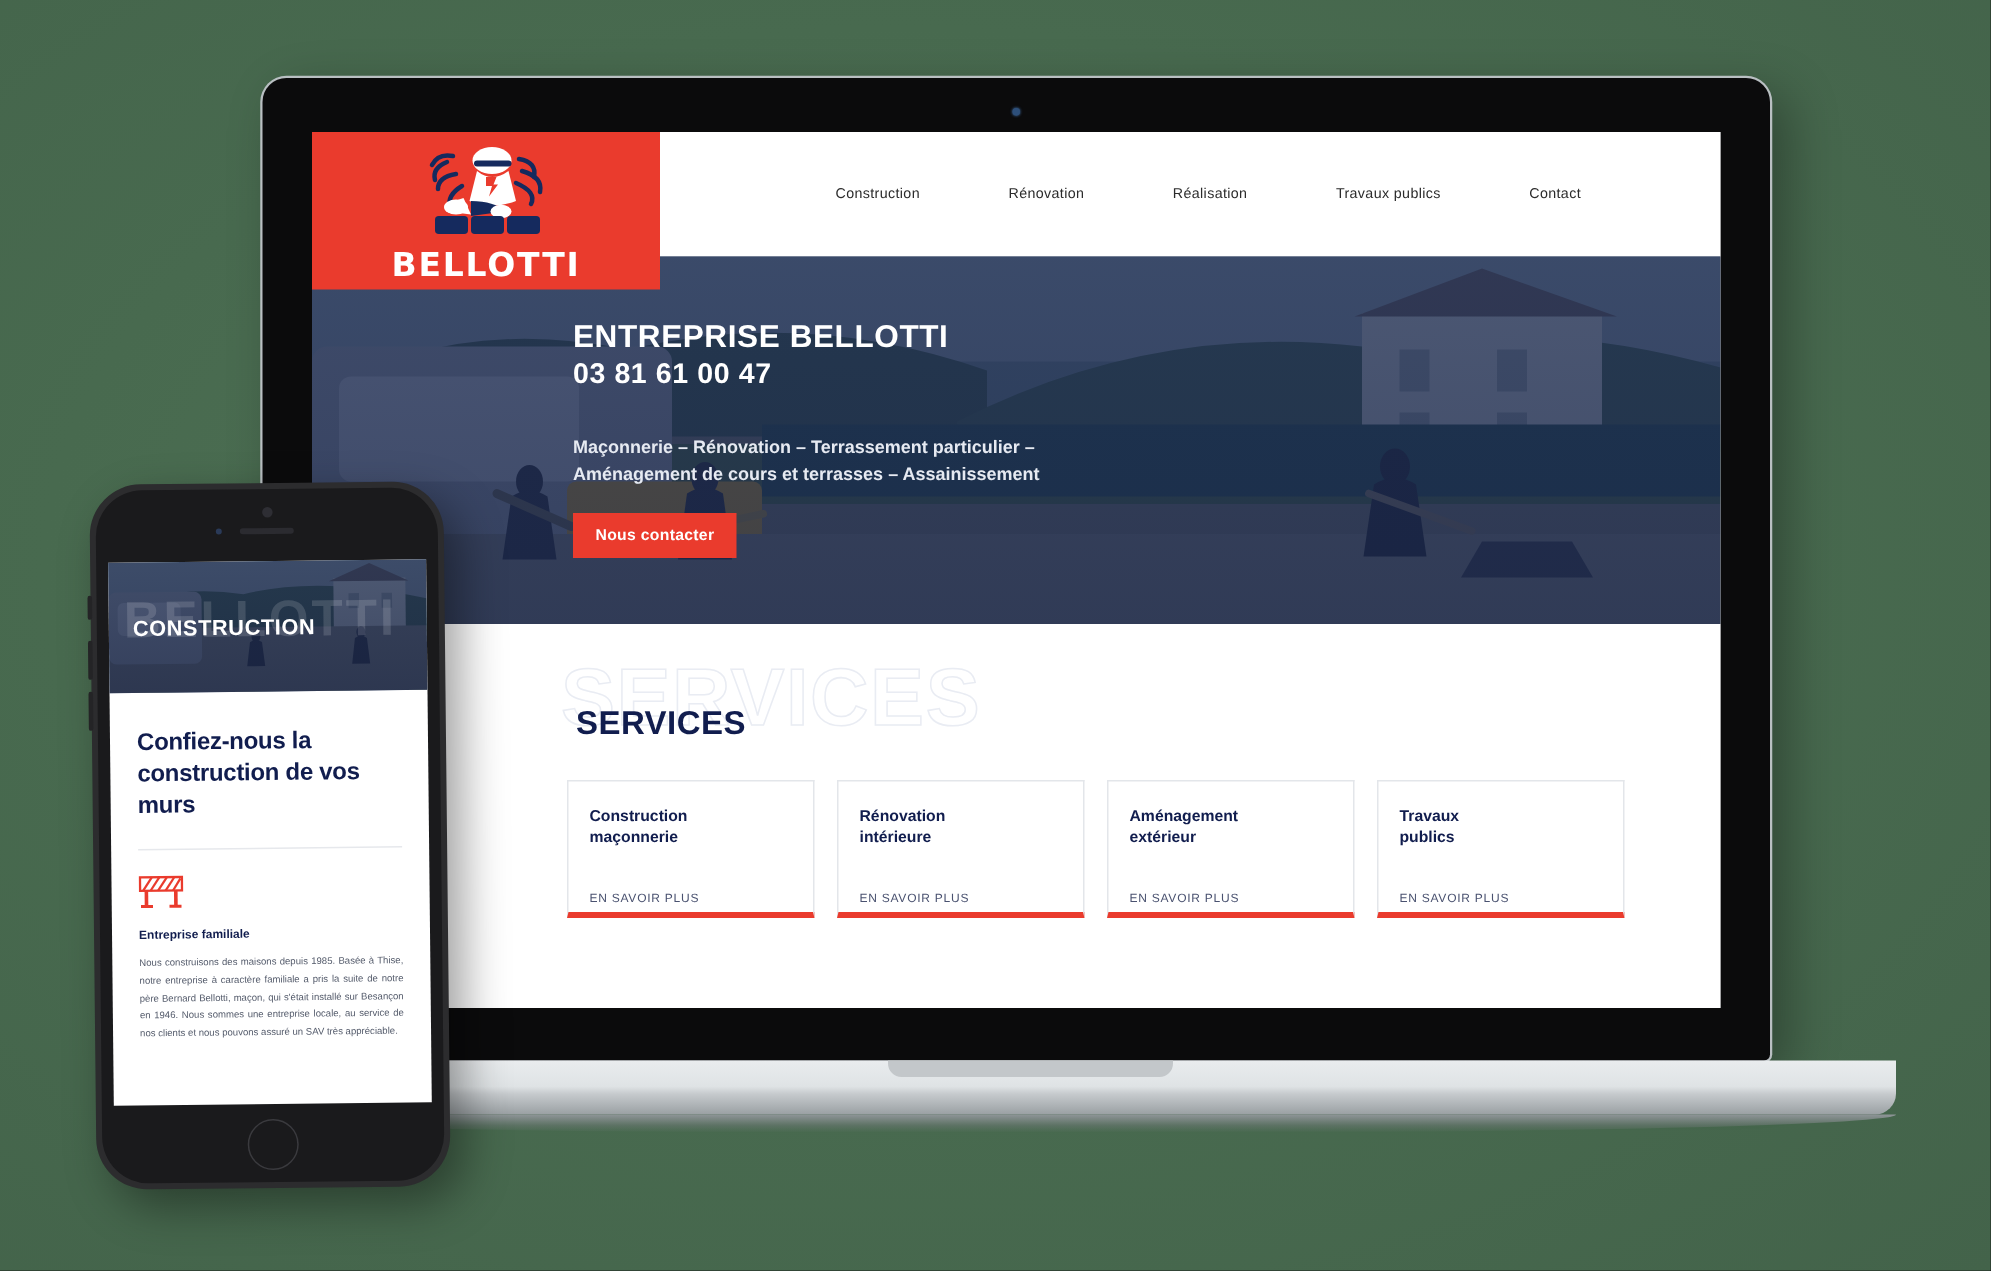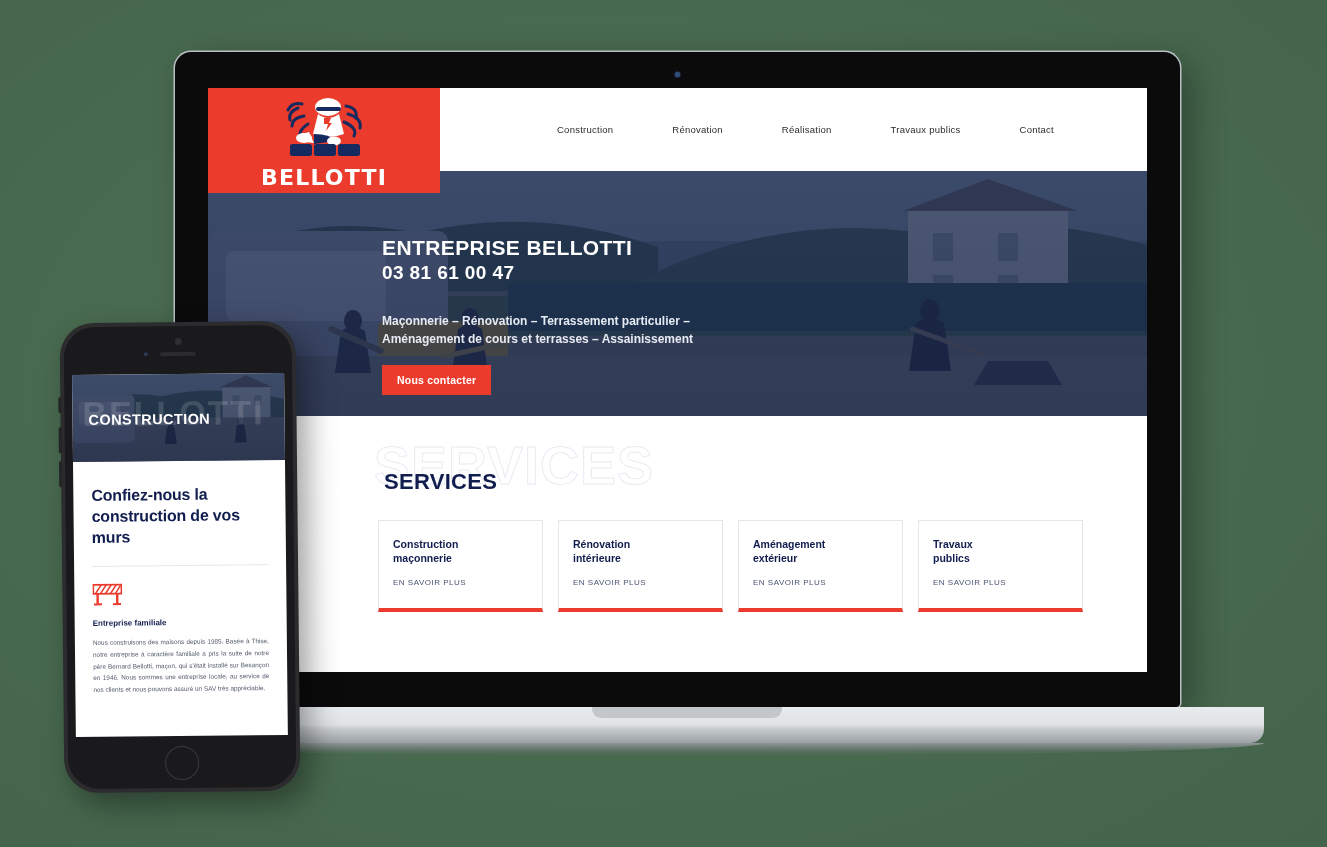--- a/index.html
+++ b/index.html
@@ -148,21 +148,21 @@
     background: #1d2b50;
   }
   .hero-photo { position: absolute; inset: 0; }
   .hero-overlay {
     position: absolute; inset: 0;
     background: linear-gradient(180deg, rgba(26,40,80,0.72) 0%, rgba(23,36,74,0.78) 100%);
   }
   .hero-content {
     position: absolute;
     left: 174px;
-    top: 64px;
+    top: 41px;
     color: #ffffff;
     z-index: 4;
   }
   .hero-title {
     font-size: 21px;
     font-weight: 700;
     letter-spacing: 0.4px;
     line-height: 1.22;
   }
   .hero-phone {
@@ -236,21 +236,21 @@
     cursor: pointer;
   }
   .svc-card-title {
     font-size: 10.5px;
     font-weight: 700;
     color: #111d4e;
     line-height: 1.38;
     white-space: pre-line;
   }
   .svc-card-link {
-    margin-top: 12px;
+    margin-top: 28px;
     font-size: 8px;
     color: #4a5270;
     letter-spacing: 0.5px;
     cursor: pointer;
   }
 
   
   .phone {
     position: absolute;
     left: 62px;

